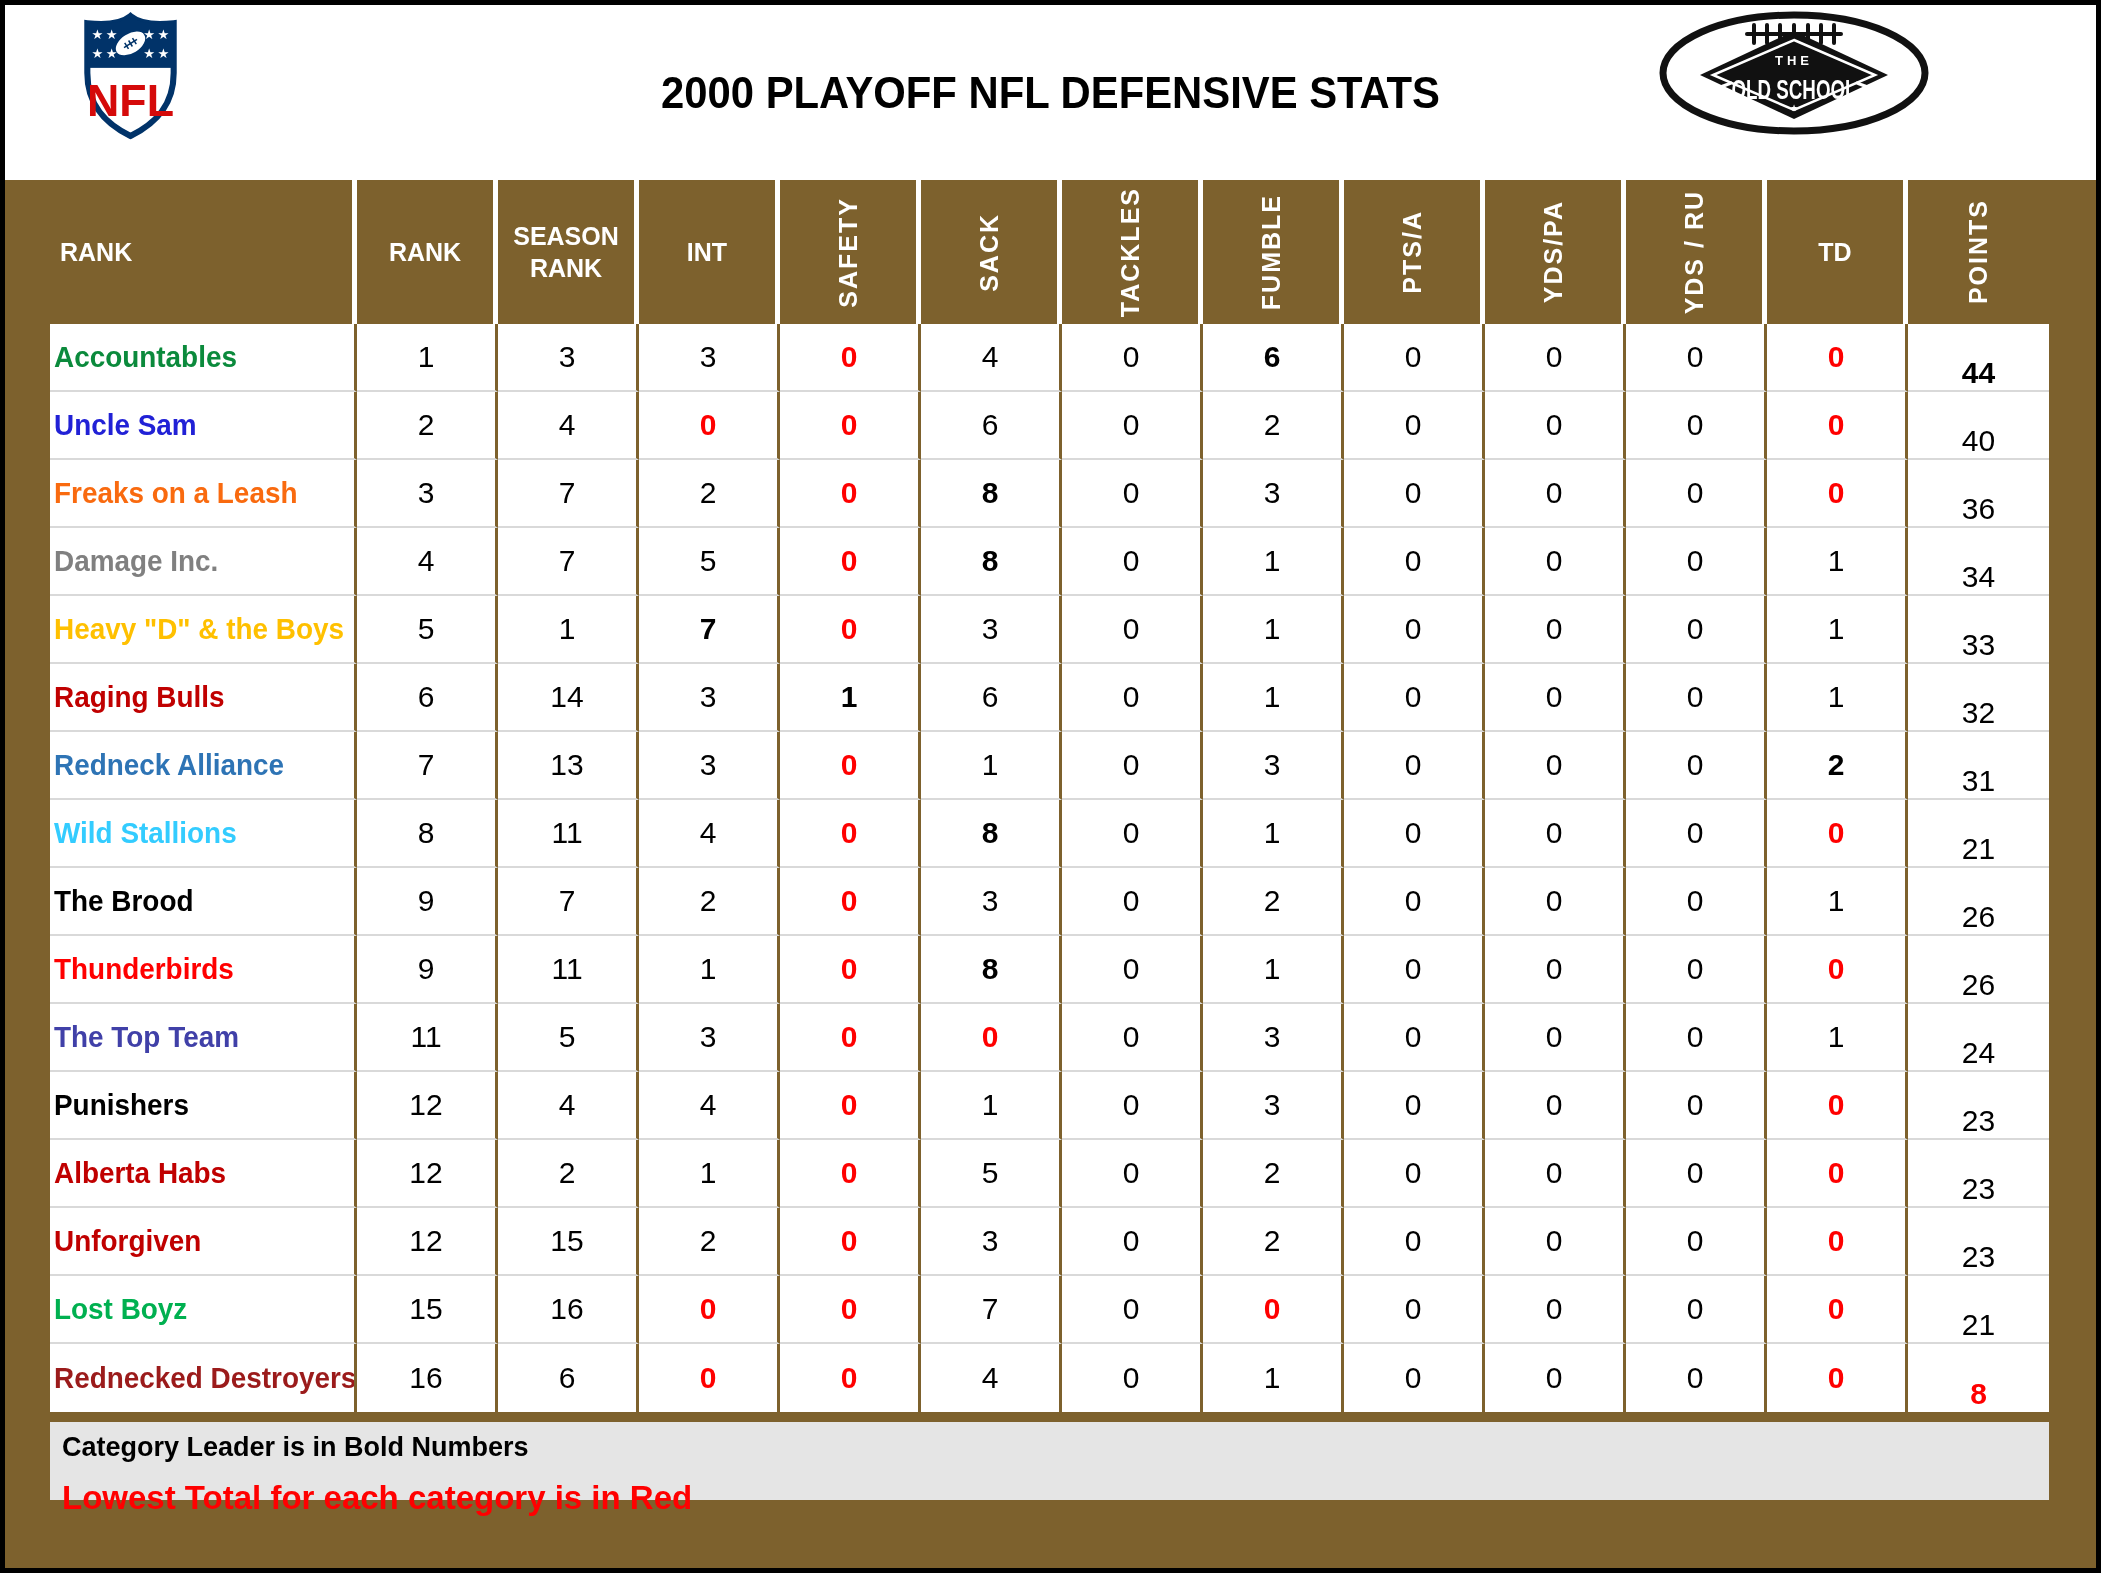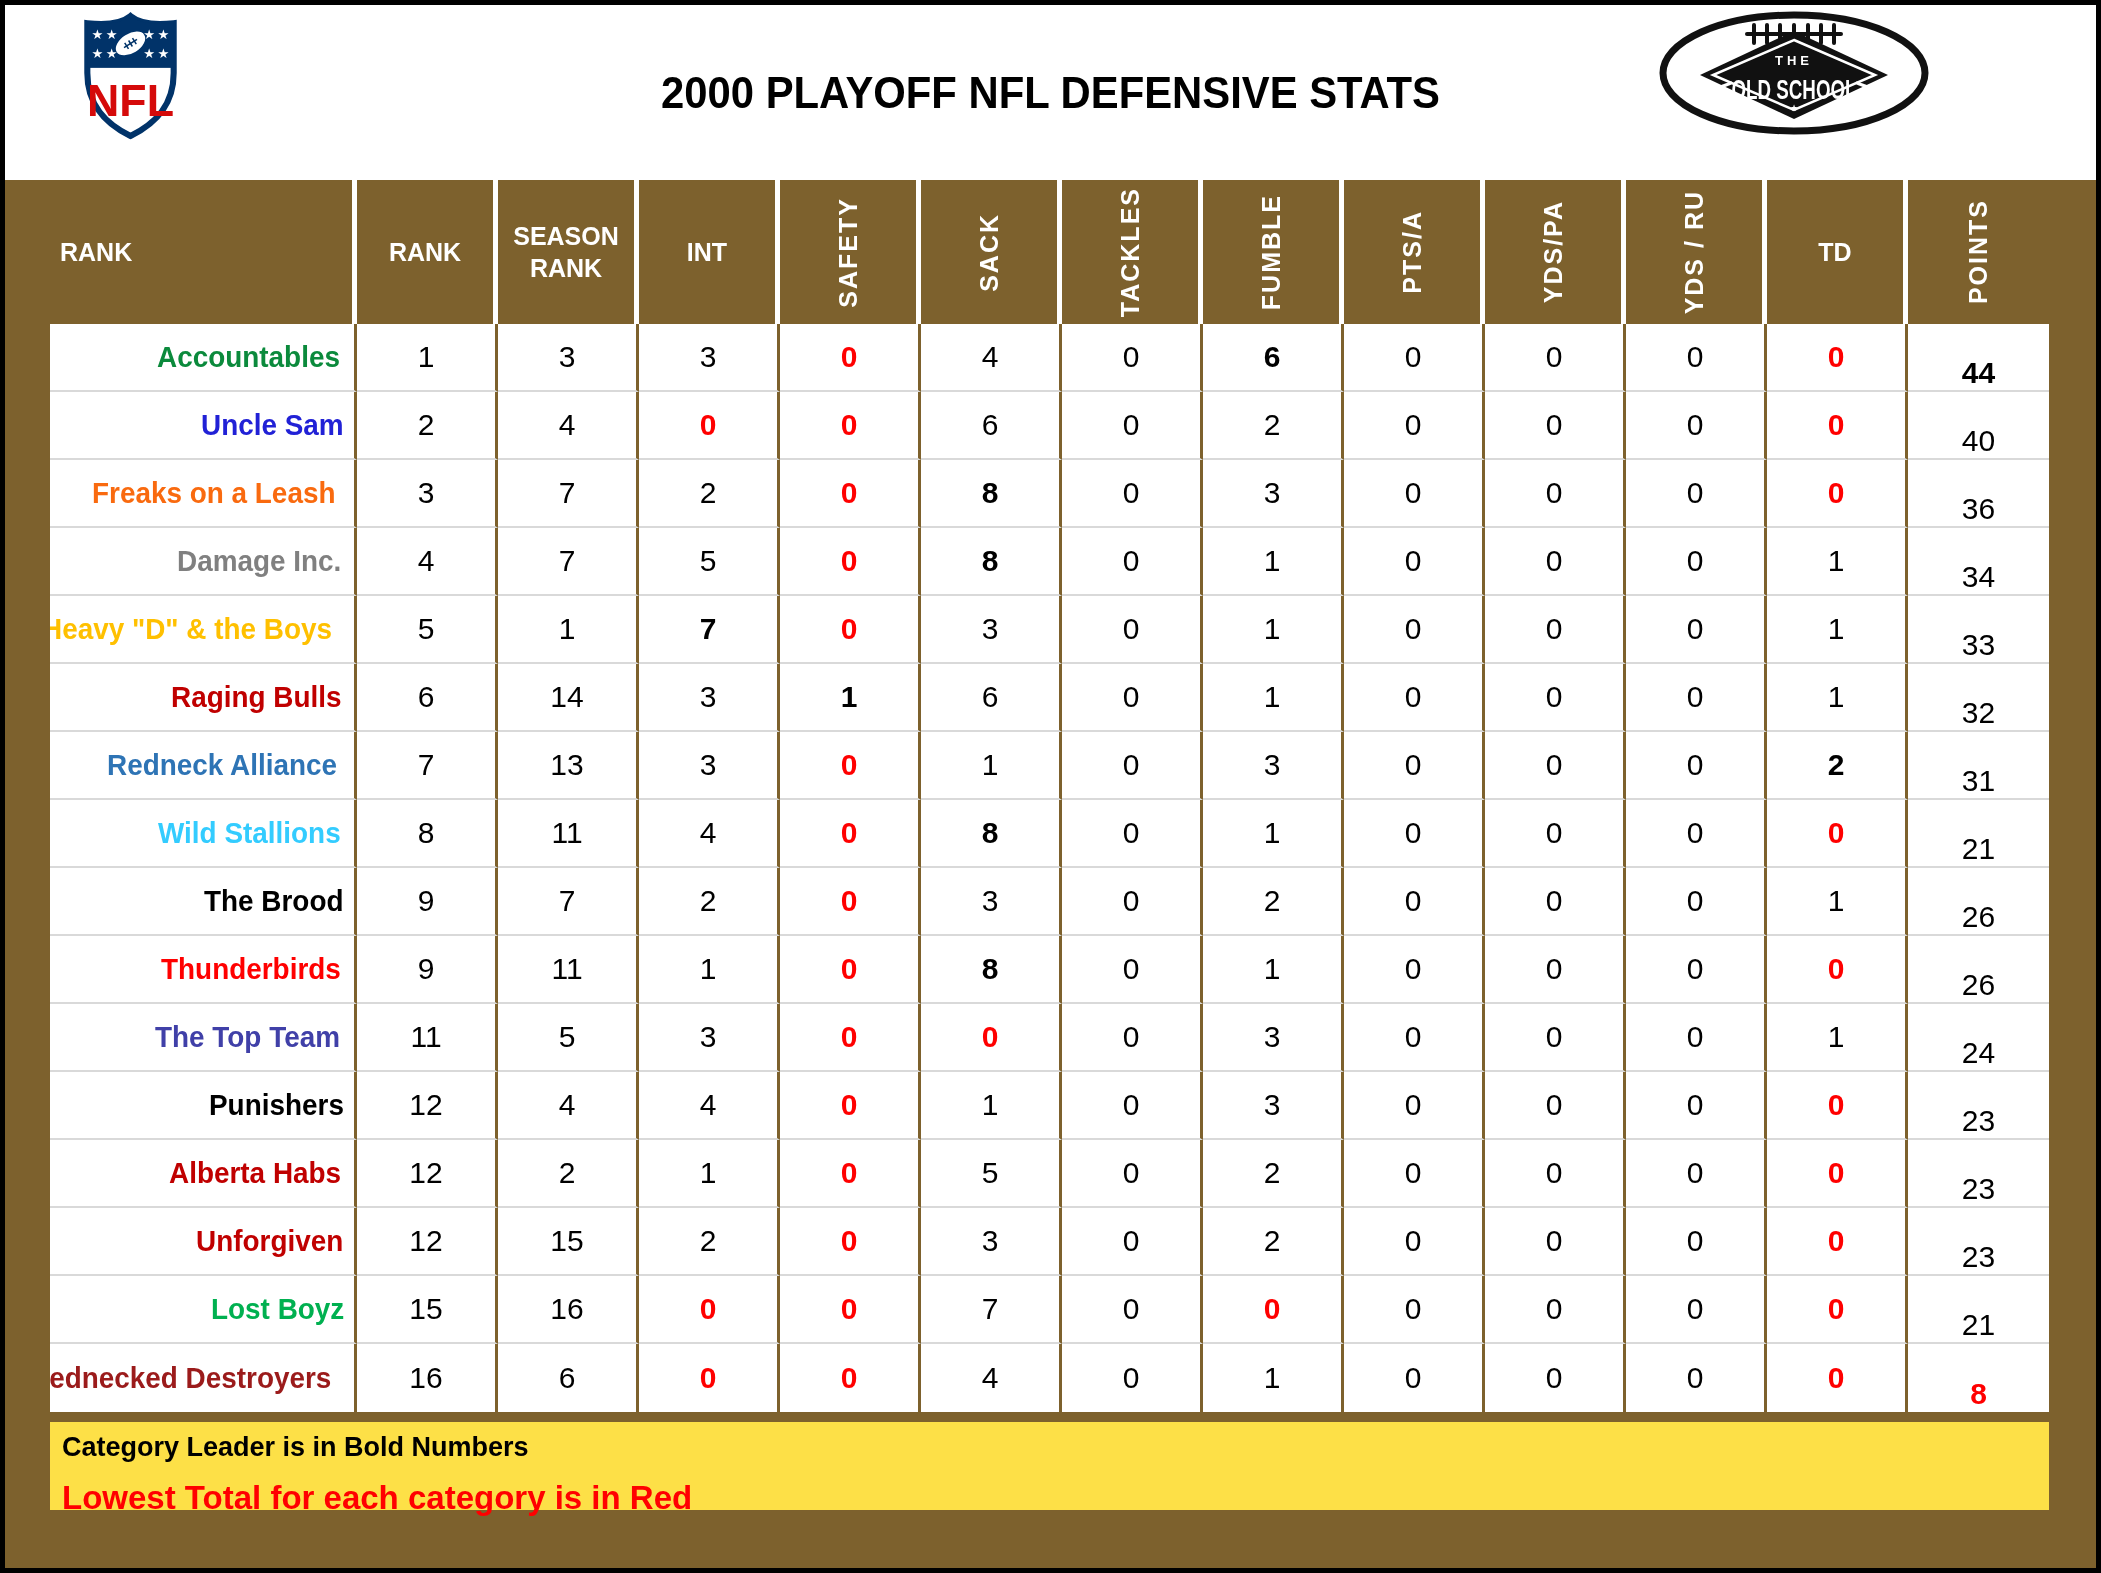--- a/index.html
+++ b/index.html
@@ -75,39 +75,39 @@
     justify-content: center;
     font-size: 30px;
     color: #000000;
     background: #ffffff;
     border-right: 3px solid var(--band-brown);
     border-bottom: 2px solid var(--grid-gray);
     overflow: hidden;
   }
   .cell:last-child { border-right: none; margin-top: 32px; }
   .row:last-child .cell { border-bottom: none; }
-  .cell.team { justify-content: flex-end; padding-left: 14px; }
+  .cell.team { justify-content: flex-start; padding-left: 4px; }
   .team-label {
     font-weight: bold;
     white-space: nowrap;
     display: inline-block;
     transform: scaleX(0.93);
     transform-origin: left center;
   }
   .cell.leader { font-weight: bold; }
   .cell.low { font-weight: bold; color: var(--stat-low-red); }
   
   .footer-band {
     flex: 1;
     background: var(--band-brown);
     padding: 10px 47px 0 45px;
   }
   .legend {
-    height: 88px;
-    background: #fde047;
+    height: 78px;
+    background: #e5e5e5;
     padding: 10px 12px 0 12px;
   }
   .legend-bold { font-size: 27px; font-weight: bold; color: #000000; margin-bottom: 16px; }
   .legend-red  { font-size: 33px; font-weight: bold; color: var(--stat-low-red); }
 </style>
 </head>
 <body>
 
 <div class="page">
 

